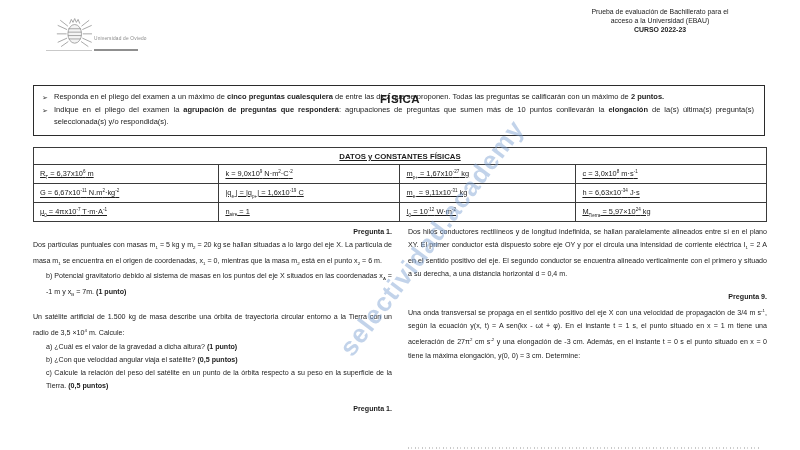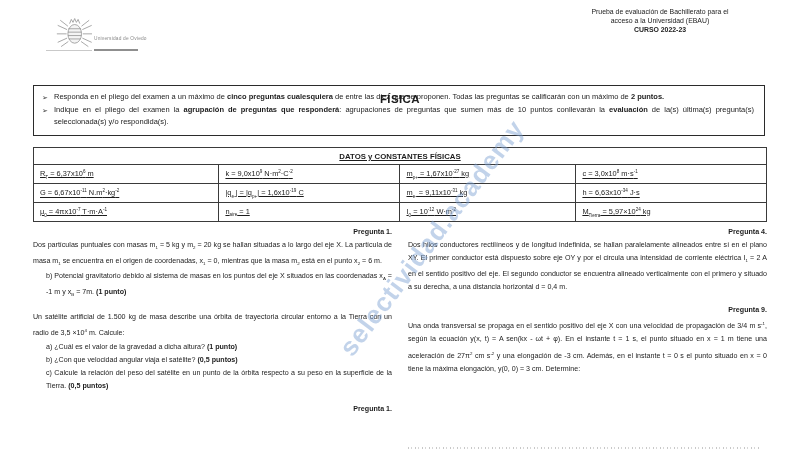--- a/index.html
+++ b/index.html
@@ -101,21 +101,21 @@
 
 <div class="page-title">FÍSICA</div>
 
 <div class="instructions">
   <div class="instr-item">
     <span class="instr-bullet">➢</span>
     <span class="instr-text">Responda en el pliego del examen a un máximo de <b>cinco preguntas cualesquiera</b> de entre las diez que se proponen. Todas las preguntas se calificarán con un máximo de <b>2 puntos.</b></span>
   </div>
   <div class="instr-item">
     <span class="instr-bullet">➢</span>
-    <span class="instr-text">Indique en el pliego del examen la <b>agrupación de preguntas que responderá</b>: agrupaciones de preguntas que sumen más de 10 puntos conllevarán la <b>evaluación</b> de la(s) última(s) pregunta(s) seleccionada(s) y/o respondida(s).</span>
+    <span class="instr-text">Indique en el pliego del examen la <b>agrupación de preguntas que responderá</b>: agrupaciones de preguntas que sumen más de 10 puntos conllevarán la <b>elongación</b> de la(s) última(s) pregunta(s) seleccionada(s) y/o respondida(s).</span>
   </div>
 </div>
 
 <table class="constants">
   <colgroup>
       <col style="width:25.3%">
       <col style="width:24.7%">
       <col style="width:24%">
       <col style="width:26%">
     </colgroup>
@@ -156,21 +156,20 @@
     <div class="q-item">b) ¿Con que velocidad angular viaja el satélite? <b>(0,5 puntos)</b></div>
     <div class="q-item">c) Calcule la relación del peso del satélite en un punto de la órbita respecto a su peso en la superficie de la Tierra. <b>(0,5 puntos)</b></div>
   </div>
   <div class="question">
     <div class="q-heading">Pregunta 1.</div>
   </div>
 </div>
 
 <div class="col col-right">
   <div class="question">
-    <div class="q-heading">Pregunta 4.</div>
     <div class="q-body">Dos hilos conductores rectilíneos y de longitud indefinida, se hallan paralelamente alineados entre sí en el plano XY. El primer conductor está dispuesto sobre eje OY y por el circula una intensidad de corriente eléctrica I<sub>1</sub> = 2 A en el sentido positivo del eje. El segundo conductor se encuentra alineado verticalmente con el primero y situado a su derecha, a una distancia horizontal d = 0,4 m.</div>
   </div>
   <div class="question">
     <div class="q-heading">Pregunta 9.</div>
     <div class="q-body">Una onda transversal se propaga en el sentido positivo del eje X con una velocidad de propagación de 3/4 m s<sup>-1</sup>, según la ecuación y(x, t) = A sen(kx - ωt + φ). En el instante t = 1 s, el punto situado en x = 1 m tiene una aceleración de 27π<sup>2</sup> cm s<sup>-2</sup> y una elongación de -3 cm. Además, en el instante t = 0 s el punto situado en x = 0 tiene la máxima elongación, y(0, 0) = 3 cm. Determine:</div>
   </div>
 </div>
 
 <div class="cutoff-strip"></div>
 

